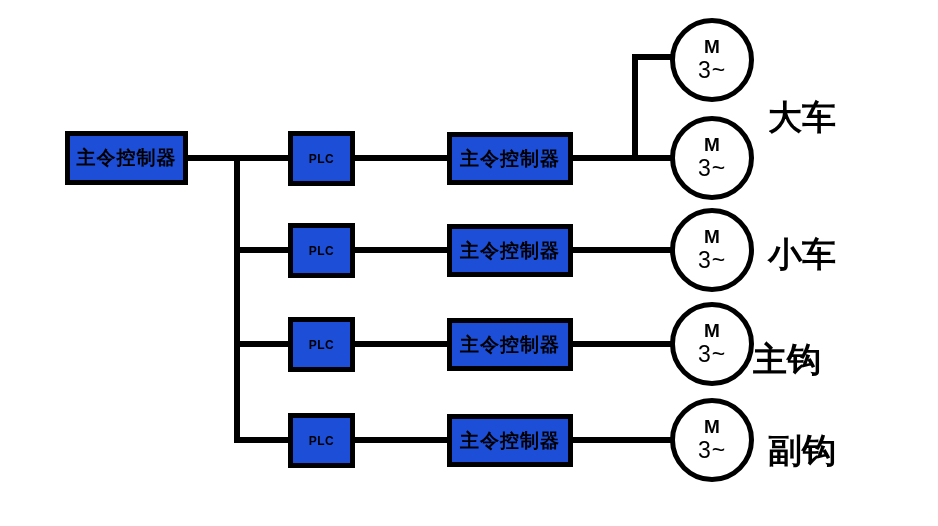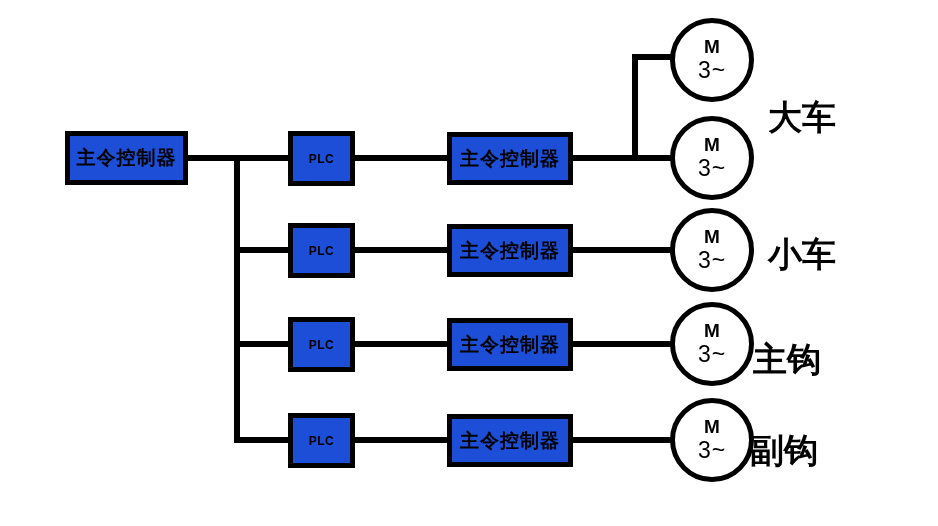--- a/index.html
+++ b/index.html
@@ -140,15 +140,15 @@
   </div>
   <div class="hline" style="left:355px; top:437px; width:92px;"></div>
   <div class="box controller" style="left:447px; top:414px; width:126px; height:53px;">
     <span>主令控制器</span>
   </div>
   <div class="hline" style="left:573px; top:437px; width:100px;"></div>
   <div class="motor" style="left:670px; top:398px;">
     <span class="m-letter">M</span>
     <span class="m-phase">3~</span>
   </div>
-  <div class="group-label" style="left:750px; top:433px;">副钩</div>
+  <div class="group-label" style="left:768px; top:433px;">副钩</div>
 
 </div>
 
 </body></html>

